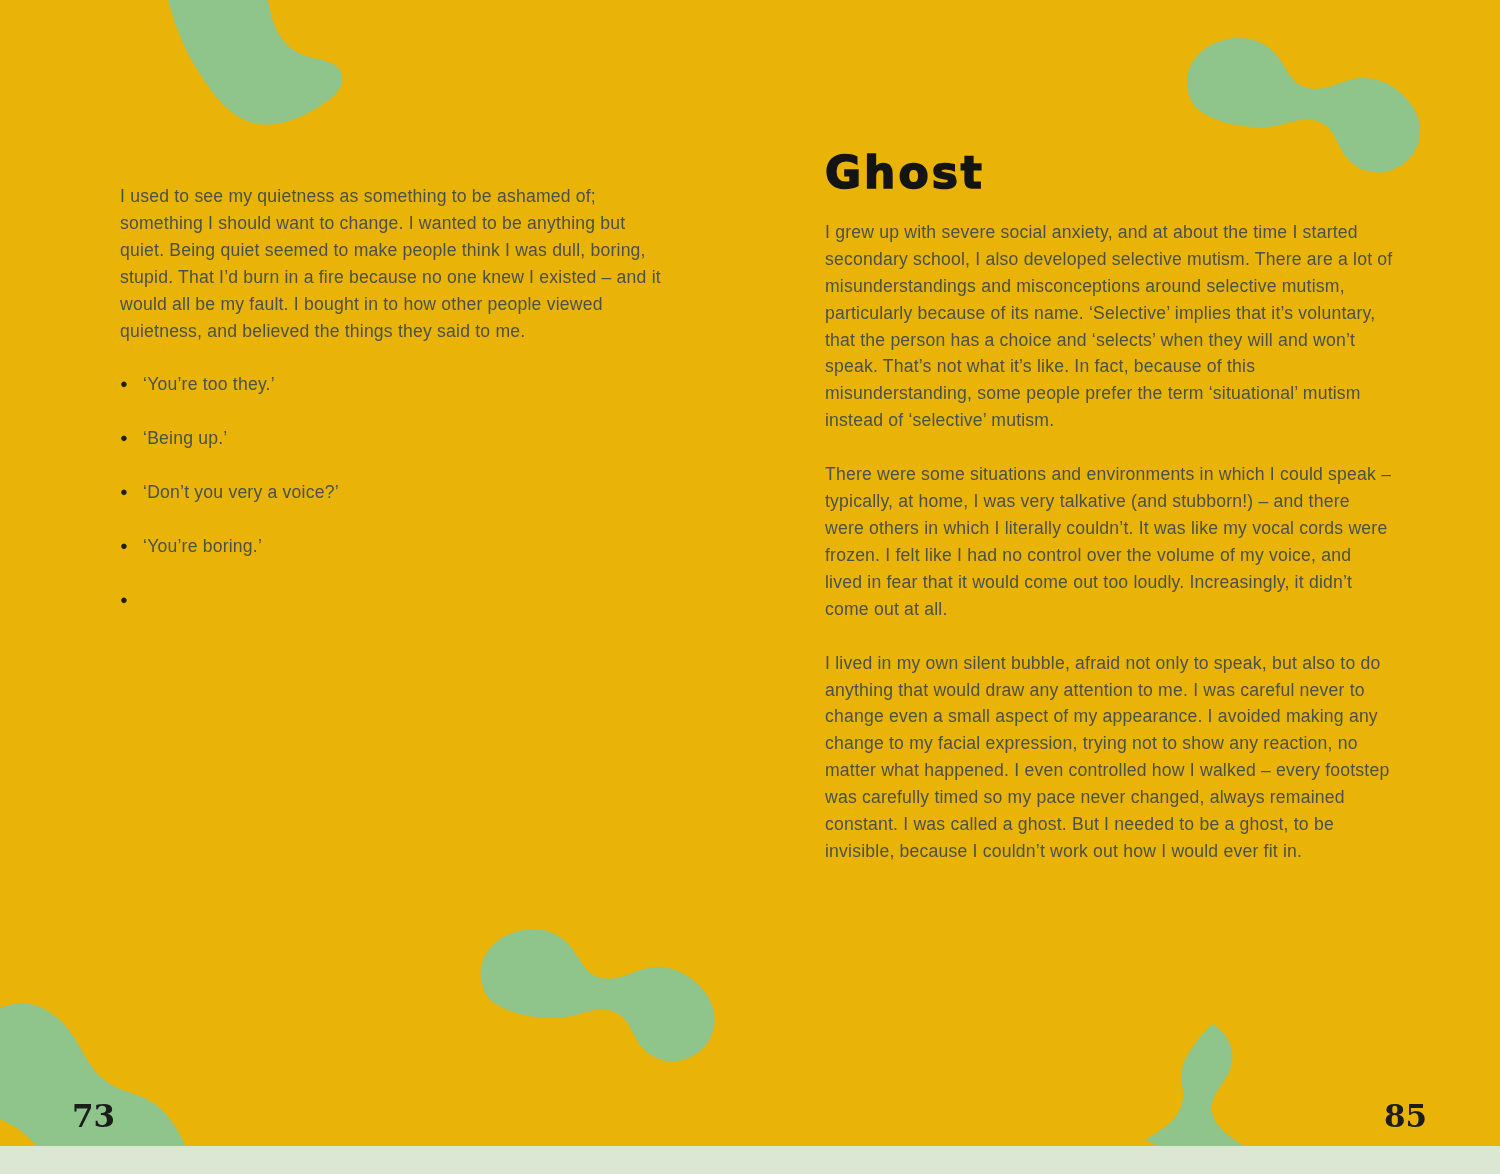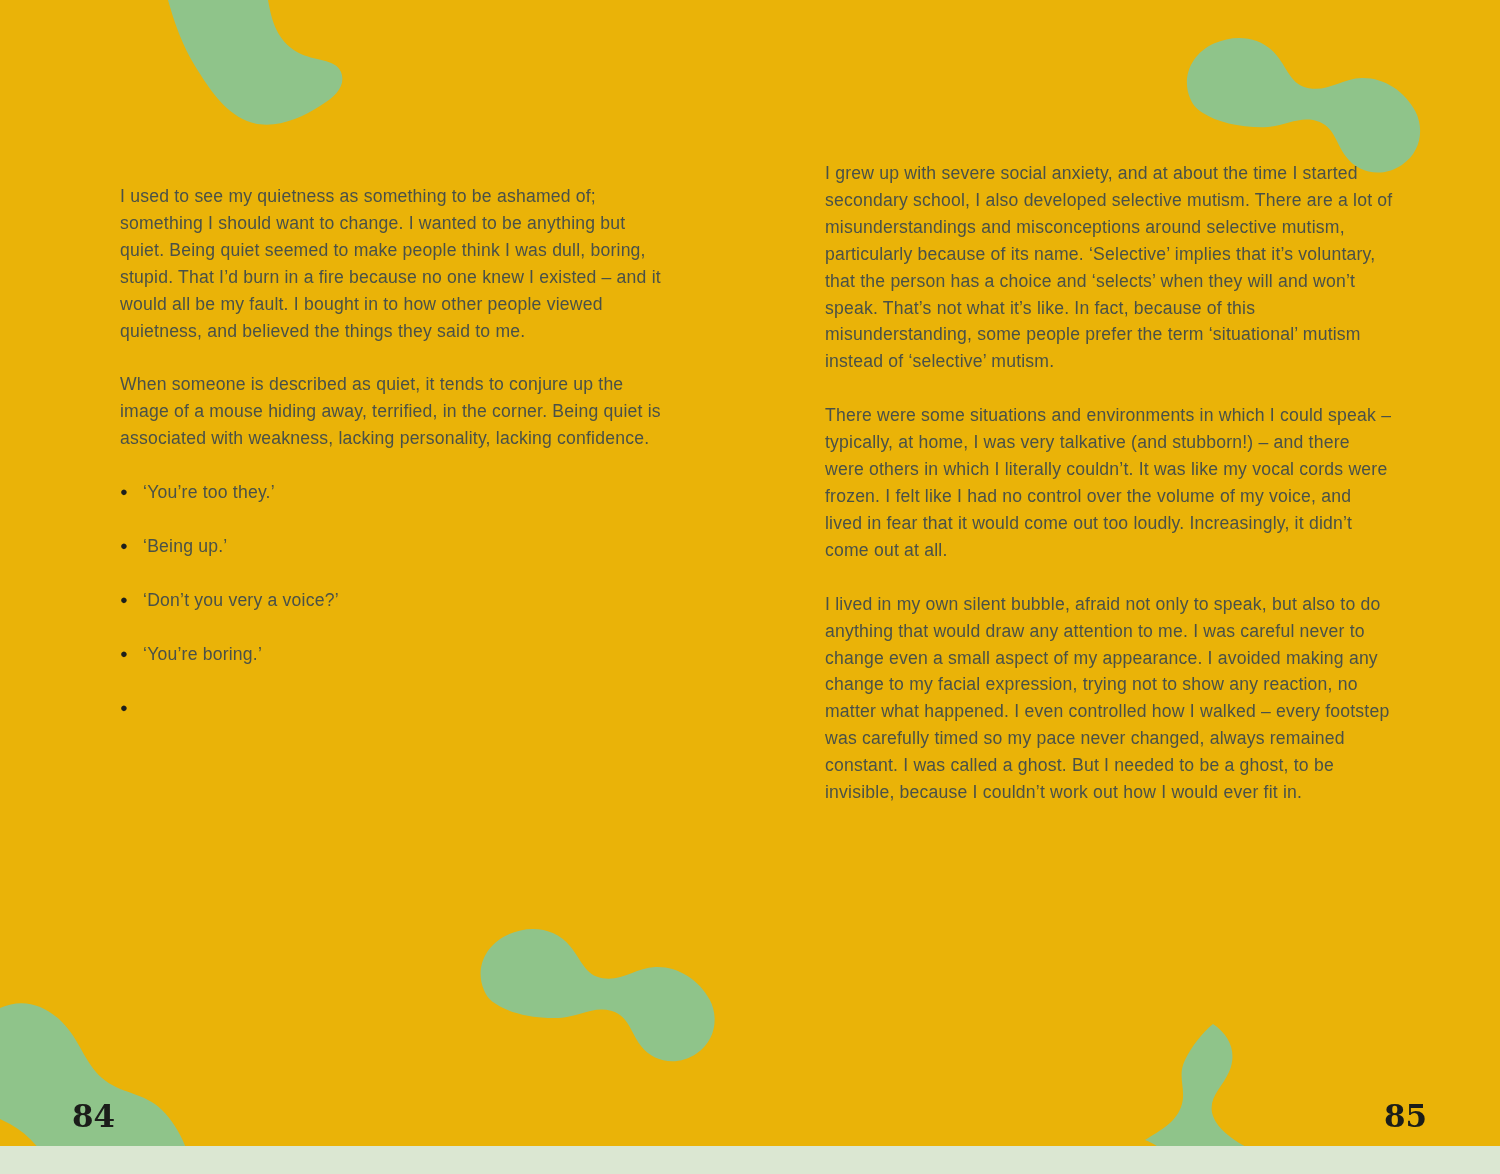--- a/index.html
+++ b/index.html
@@ -99,21 +99,20 @@
   </svg>
 
   <svg class="squiggle sq-bottom-right" width="240" height="156" viewBox="0 0 240 156">
     <path fill="#8fc48a" d="M128,6 C146,18 152,36 144,54 C137,70 122,80 128,98 C134,114 152,124 170,134
       C186,142 200,150 208,156 L92,156 C88,140 76,128 60,122 C76,112 92,104 97,86
       C101,70 92,58 100,42 C107,28 117,15 128,6 Z"></path>
   </svg>
 
   <div class="page-col left-col">
     <p class="para">I used to see my quietness as something to be ashamed of; something I should want to change. I wanted to be anything but quiet. Being quiet seemed to make people think I was dull, boring, stupid. That I’d burn in a fire because no one knew I existed – and it would all be my fault. I bought in to how other people viewed quietness, and believed the things they said to me.</p>
-    <p class="para">When someone is described as quiet, it tends to conjure up the image of a mouse hiding away, terrified, in the corner. Being quiet is associated with weakness, lacking personality, lacking confidence.</p>
     <ul class="bullet-list">
       <li class="bullet-item">
         <span class="bullet-dot">●</span>
         <span>‘You’re too they.’</span>
       </li>
       <li class="bullet-item">
         <span class="bullet-dot">●</span>
         <span>‘Being up.’</span>
       </li>
       <li class="bullet-item">
@@ -125,21 +124,22 @@
 
         <span>‘You’re boring.’</span>
       </li>
       <li class="bullet-item">
         <span class="bullet-dot">●</span>
       </li>
     </ul>
   </div>
 
   <div class="page-col right-col">
+    <h1 class="chapter-heading">Ghost</h1>
     <p class="para">I grew up with severe social anxiety, and at about the time I started secondary school, I also developed selective mutism. There are a lot of misunderstandings and misconceptions around selective mutism, particularly because of its name. ‘Selective’ implies that it’s voluntary, that the person has a choice and ‘selects’ when they will and won’t speak. That’s not what it’s like. In fact, because of this misunderstanding, some people prefer the term ‘situational’ mutism instead of ‘selective’ mutism.</p>
     <p class="para">There were some situations and environments in which I could speak – typically, at home, I was very talkative (and stubborn!) – and there were others in which I literally couldn’t. It was like my vocal cords were frozen. I felt like I had no control over the volume of my voice, and lived in fear that it would come out too loudly. Increasingly, it didn’t come out at all.</p>
     <p class="para">I lived in my own silent bubble, afraid not only to speak, but also to do anything that would draw any attention to me. I was careful never to change even a small aspect of my appearance. I avoided making any change to my facial expression, trying not to show any reaction, no matter what happened. I even controlled how I walked – every footstep was carefully timed so my pace never changed, always remained constant. I was called a ghost. But I needed to be a ghost, to be invisible, because I couldn’t work out how I would ever fit in.</p>
   </div>
 
-  <div class="page-number left">84</div>
+  <div class="page-number left">73</div>
   <div class="page-number right">85</div>
 
 </div>
 
 </body></html>

